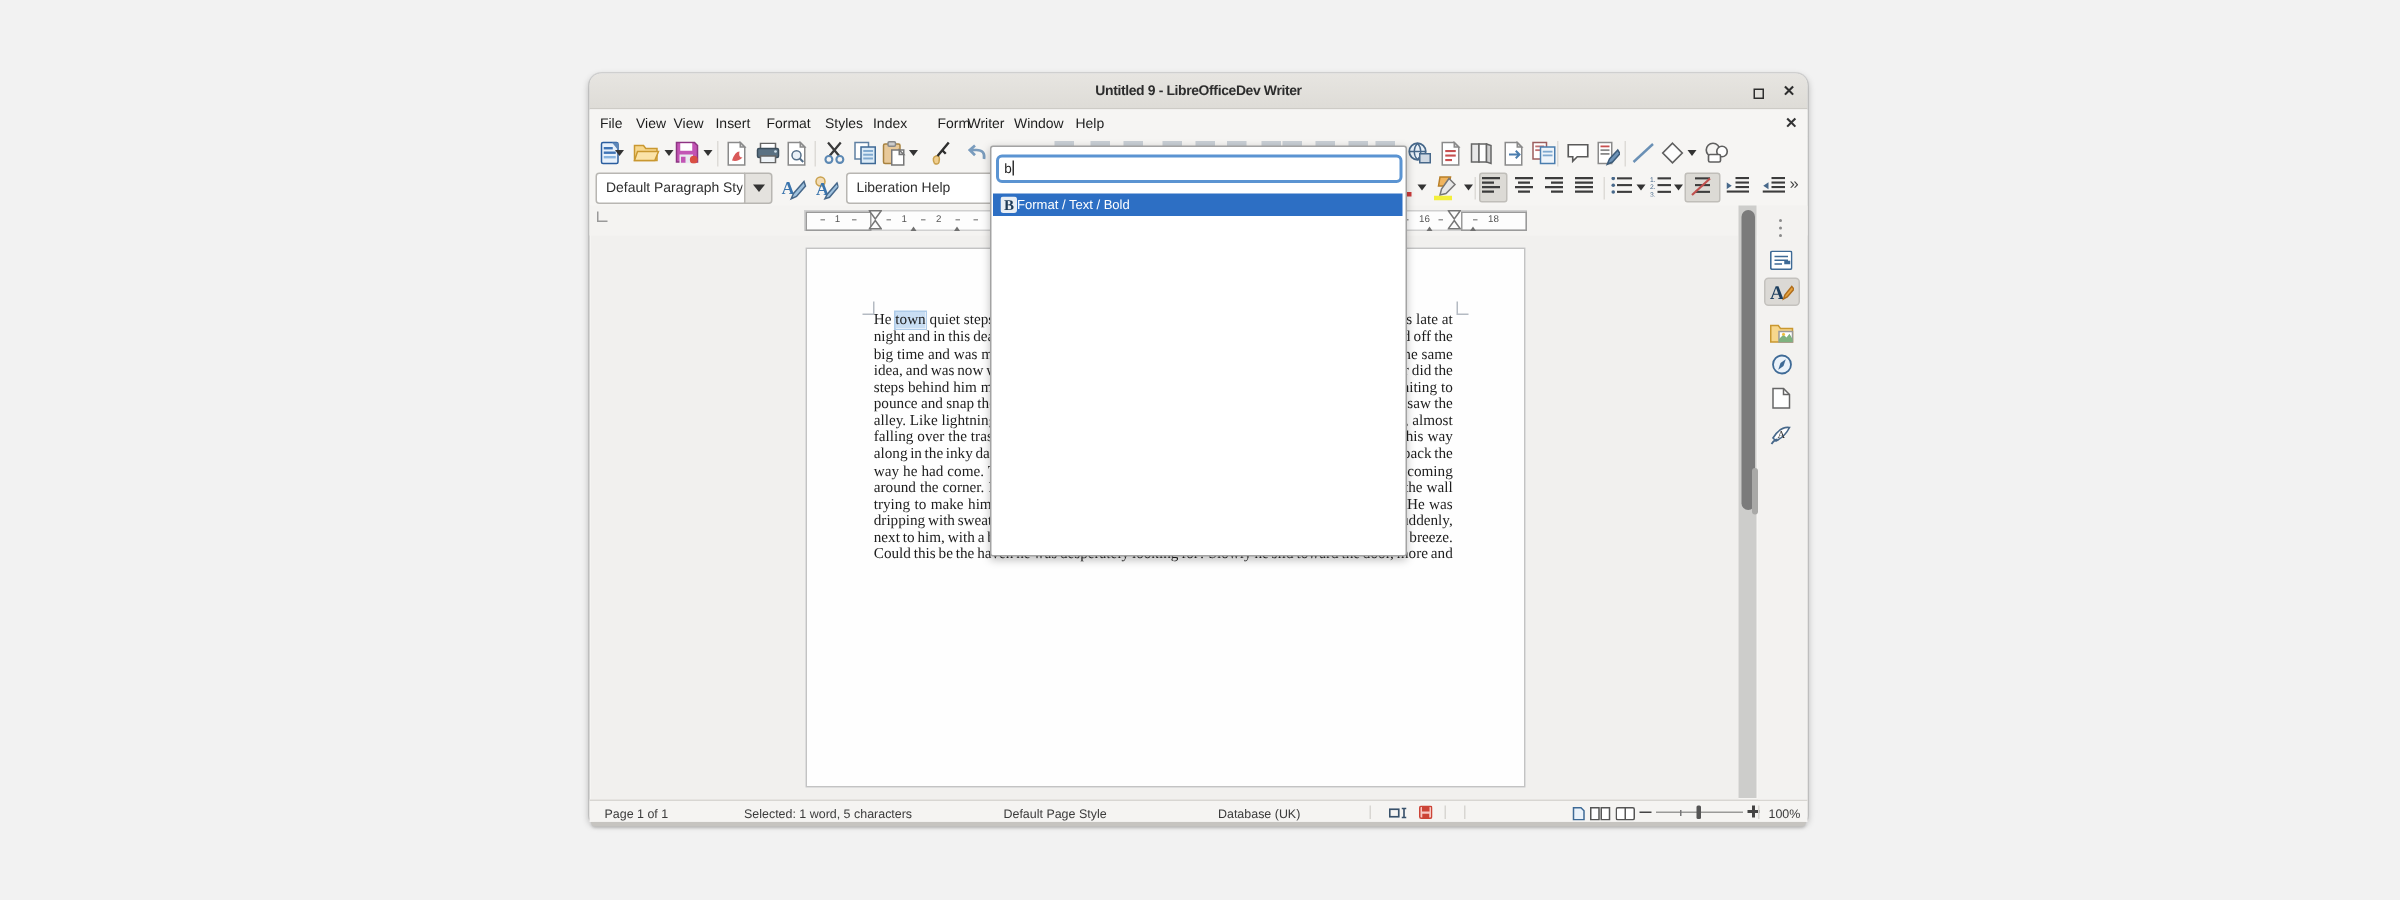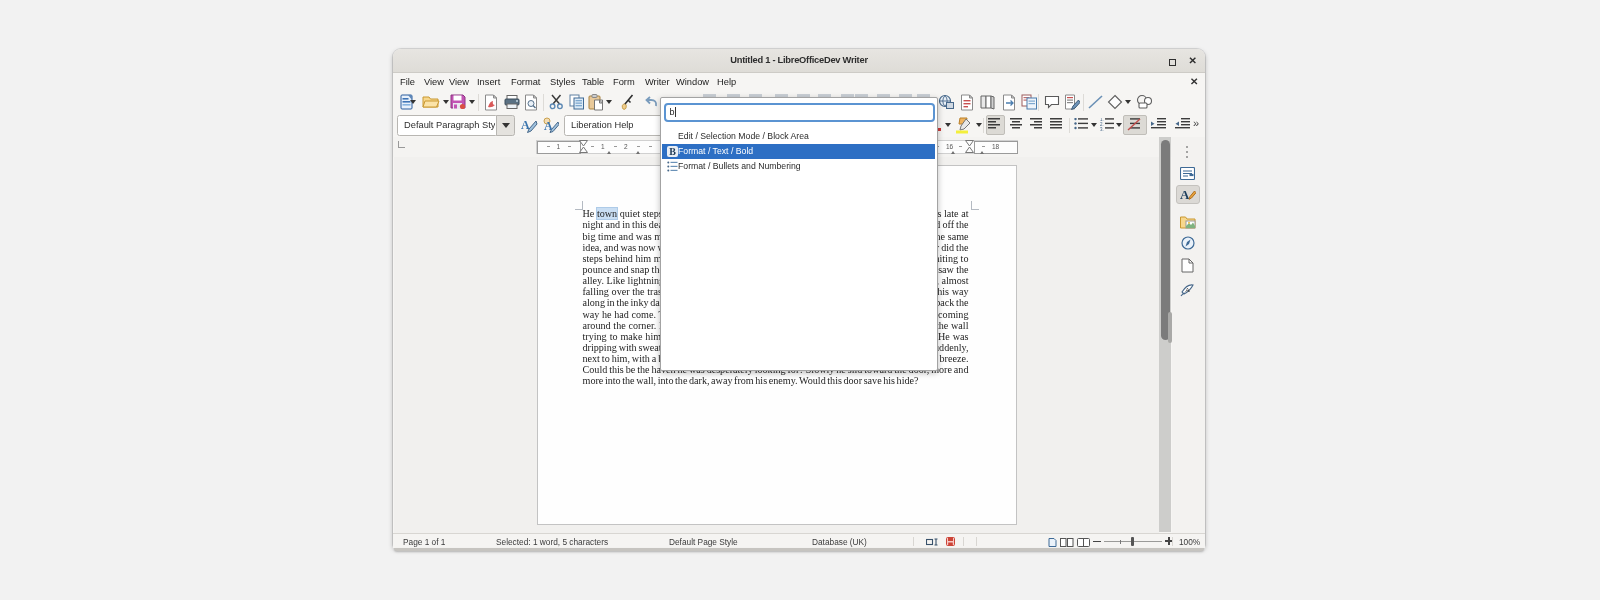--- a/index.html
+++ b/index.html
@@ -34,33 +34,33 @@
 .ab{background:#e4e2de;border:1px solid #b8b6b2}
 .pressed{background:#dcdad5;border:1px solid #c0beb9;border-radius:2px}
 .rt{top:2.5px;font-size:6.5px;color:#555}
 .rtick{top:5.5px;width:2.5px;height:1px;background:#999}
 .tabm{top:10.5px;width:0;height:0;border-left:2.5px solid transparent;border-right:2.5px solid transparent;border-bottom:3px solid #707070}
 .sep2{width:1px;height:15px;background:#dddbd7;top:4px}
 svg{display:block}
 </style></head><body>
 <div class="a" id="win">
   <div class="a" id="tbar">
-    <div class="a" id="title">Untitled 1 - LibreOfficeDev Writer</div>
+    <div class="a" id="title">Untitled 9 - LibreOfficeDev Writer</div>
     <div class="a" style="left:776px;top:9.5px;width:5px;height:5px;border:1.3px solid #2e2e2e"></div>
     <div class="a" style="left:795.5px;top:6px;font-size:10px;color:#2e2e2e;font-weight:bold">✕</div>
   </div>
   <div class="a" id="menubar">
     <div class="a mi" style="left:7px">File</div>
     <div class="a mi" style="left:31px">View</div>
     <div class="a mi" style="left:56px">View</div>
     <div class="a mi" style="left:84px">Insert</div>
     <div class="a mi" style="left:118px">Format</div>
     <div class="a mi" style="left:157px">Styles</div>
-    <div class="a mi" style="left:189px">Table</div>
-    <div class="a mi" style="left:220px">Form</div>
+    <div class="a mi" style="left:189px">Index</div>
+    <div class="a mi" style="left:232px">Form</div>
     <div class="a mi" style="left:252px">Writer</div>
     <div class="a mi" style="left:283px">Window</div>
     <div class="a mi" style="left:324px">Help</div>
     <div class="a" style="left:797px;top:3px;font-size:10px;color:#333;font-weight:bold">✕</div>
   </div>
   <div class="a" id="tb1">
     <svg class="a" style="left:7px;top:3px" width="15" height="16" viewBox="0 0 15 16">
         <rect x="1" y="1" width="11" height="14" rx="1" fill="#e8f1fb" stroke="#2a5d9e"></rect>
         <path d="M8 1h4v5z" fill="#5e87b8"></path>
         <rect x="2.5" y="4" width="6" height="1.6" fill="#3f74b5"></rect>
@@ -356,21 +356,20 @@
 <div class="tl">pounce and snap those cuffs on his wrists? He nervously looked all around. Suddenly he saw the</div>
 <div class="tl">alley. Like lightning he darted off to the left and disappeared between the two buildings, almost</div>
 <div class="tl">falling over the trash can lying in the middle of the sidewalk. He tried to nervously tap his way</div>
 <div class="tl">along in the inky darkness and suddenly stiffened: it was a dead-end, he would have to go back the</div>
 <div class="tl">way he had come. The steps got louder and louder, he saw the black outline of a figure coming</div>
 <div class="tl">around the corner. Is this the end of the line? he thought pressing himself back against the wall</div>
 <div class="tl">trying to make himself invisible in the dark, was all that planning and energy wasted? He was</div>
 <div class="tl">dripping with sweat now and making frantic rapid movements with both his eyes, when suddenly,</div>
 <div class="tl">next to him, with a barely noticeable squeak, a door swung quietly to and fro in the night's breeze.</div>
 <div class="tl">Could this be the haven he was desperately looking for? Slowly he slid toward the door, more and</div>
-<div class="tll" style="word-spacing:-0.95px">more into the wall, into the dark, away from his enemy. Would this door save his hide?</div>
       </div>
     </div>
   </div>
   <div class="a" id="statusbar">
     <div class="a st" style="left:10px">Page 1 of 1</div>
     <div class="a st" style="left:103px">Selected: 1 word, 5 characters</div>
     <div class="a st" style="left:276px">Default Page Style</div>
     <div class="a st" style="left:419px">Database (UK)</div>
     <div class="a st" style="left:786px">100%</div>
     <svg class="a" style="left:533px;top:4px" width="13" height="8" viewBox="0 0 13 8">
@@ -440,39 +439,21 @@
         <path d="M2 9 Q7 1 13 2 Q10 8 4 11 z" fill="#fff" stroke="#47688a" stroke-width="1.1"></path>
         <path d="M1 13 Q3 10 5 10" stroke="#47688a" stroke-width="1.2" fill="none"></path>
         <text x="5" y="9" font-size="7" fill="#333" font-family="Liberation Serif">A</text>
       </svg>
   </div>
 </div>
 <div class="a" style="left:394px;top:547.5px;width:810px;height:3px;background:#c6c4c0;border-radius:0 0 4px 4px;box-shadow:0 1px 2px rgba(0,0,0,.18)"></div>
 <div class="a" id="popup">
   <div class="a" id="search">b<span style="border-left:1px solid #333;margin-left:0.5px"></span></div>
   <div class="a" style="left:1px;top:30.5px;width:273px">
-    <div class="pi" style="position:relative">
-        <span class="a pit">Edit / Selection Mode / Block Area</span>
-      </div>
     <div class="pi sel" style="position:relative">
         <svg class="a pic" width="11" height="11" viewBox="0 0 11 11">
           <rect width="11" height="11" rx="2" fill="#e9eef4"></rect>
           <text x="2.3" y="9" font-size="10" font-weight="bold" fill="#1e3a56" font-family="Liberation Serif">B</text>
         </svg>
         <span class="a pit">Format / Text / Bold</span>
       </div>
-    <div class="pi" style="position:relative">
-        <svg class="a pic" width="11" height="11" viewBox="0 0 11 11">
-          <g fill="#47688a">
-            <circle cx="1.3" cy="1.5" r="1"></circle>
-            <circle cx="1.3" cy="5.5" r="1"></circle>
-            <circle cx="1.3" cy="9.5" r="1"></circle>
-          </g>
-          <g fill="#6b92b8">
-            <rect x="3.5" y="0.8" width="7" height="1.2"></rect>
-            <rect x="3.5" y="4.8" width="7" height="1.2"></rect>
-            <rect x="3.5" y="8.8" width="7" height="1.2"></rect>
-          </g>
-        </svg>
-        <span class="a pit">Format / Bullets and Numbering</span>
-      </div>
   </div>
 </div>
 
 </body></html>

